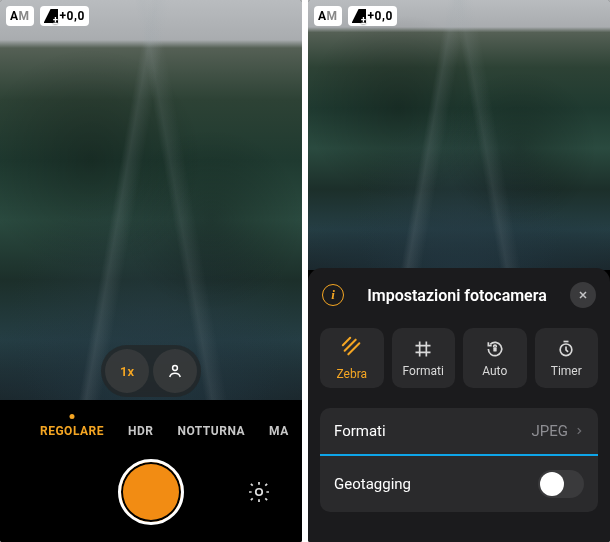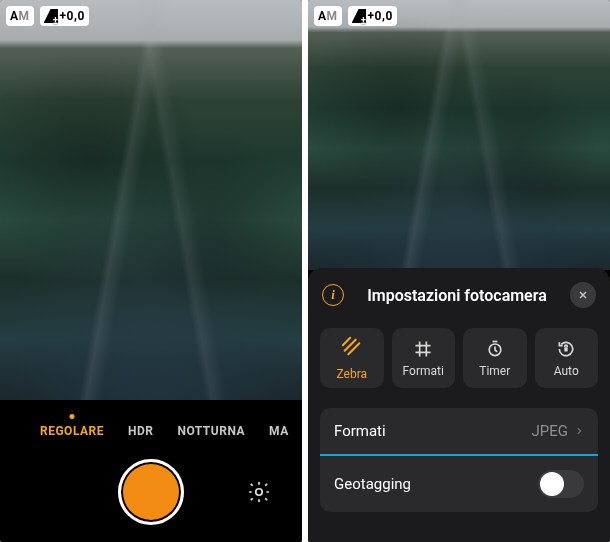--- a/index.html
+++ b/index.html
@@ -274,20 +274,33 @@
       <div class="badge badge-am">
         <span>A</span>
           <span class="m">M</span>
       </div>
       <div class="badge badge-ev">
         <span class="ev-icon"></span>
         <span>+0,0</span>
       </div>
     </div>
 
+    <div class="pill-group">
+      <div class="pill-btn zoom">
+        <span>1x</span>
+      </div>
+      <div class="pill-btn">
+        <span>
+          <svg width="18" height="18" viewBox="0 0 24 24" fill="none" stroke="#fff" stroke-width="2">
+            <circle cx="12" cy="8" r="3.2"></circle>
+            <path d="M5 20c1-4 5-5 7-5s6 1 7 5"></path>
+          </svg>
+        </span>
+      </div>
+    </div>
 
     <div class="modes">
       <span style="width:78px"></span>
       <span class="mode-item active">REGOLARE</span>
       <span class="mode-item">HDR</span>
       <span class="mode-item">NOTTURNA</span>
       <span class="mode-item">MA</span>
     </div>
 
     <div class="bottom-bar">
@@ -348,37 +361,37 @@
           <span class="ticon">
             <svg width="20" height="20" viewBox="0 0 24 24" fill="none" stroke="#d9d9d9" stroke-width="2">
               <path d="M8 3v18M16 3v18M3 8h18M3 16h18"></path>
             </svg>
           </span>
           <span>Formati</span>
         </div>
         <div class="tool">
           <span class="ticon">
             <svg width="20" height="20" viewBox="0 0 24 24" fill="none" stroke="#d9d9d9" stroke-width="2">
-              <circle cx="12" cy="13" r="7"></circle>
-                <path d="M12 9v4l2.5 2.5"></path>
-                <path d="M9 3h6"></path>
-            </svg>
-          </span>
-          <span>Timer</span>
-        </div>
-        <div class="tool">
-          <span class="ticon">
-            <svg width="20" height="20" viewBox="0 0 24 24" fill="none" stroke="#d9d9d9" stroke-width="2">
               <path d="M4 12a8 8 0 1 0 2.3-5.6"></path>
                 <path d="M4 4v4h4"></path>
               <rect x="10" y="10" width="4" height="5" rx="1" fill="#d9d9d9" stroke="none"></rect>
               <path d="M10.5 10V8.8a1.5 1.5 0 0 1 3 0V10"></path>
             </svg>
           </span>
           <span>Auto</span>
+        </div>
+        <div class="tool">
+          <span class="ticon">
+            <svg width="20" height="20" viewBox="0 0 24 24" fill="none" stroke="#d9d9d9" stroke-width="2">
+              <circle cx="12" cy="13" r="7"></circle>
+                <path d="M12 9v4l2.5 2.5"></path>
+                <path d="M9 3h6"></path>
+            </svg>
+          </span>
+          <span>Timer</span>
         </div>
       </div>
 
       <div class="list">
         <div class="row">
           <span class="label">Formati</span>
           <span class="value">JPEG</span>
           <span class="chev">
             <svg width="10" height="14" viewBox="0 0 24 24" fill="none" stroke="#6e6e73" stroke-width="3">
                 <path d="M9 5l7 7-7 7"></path>

